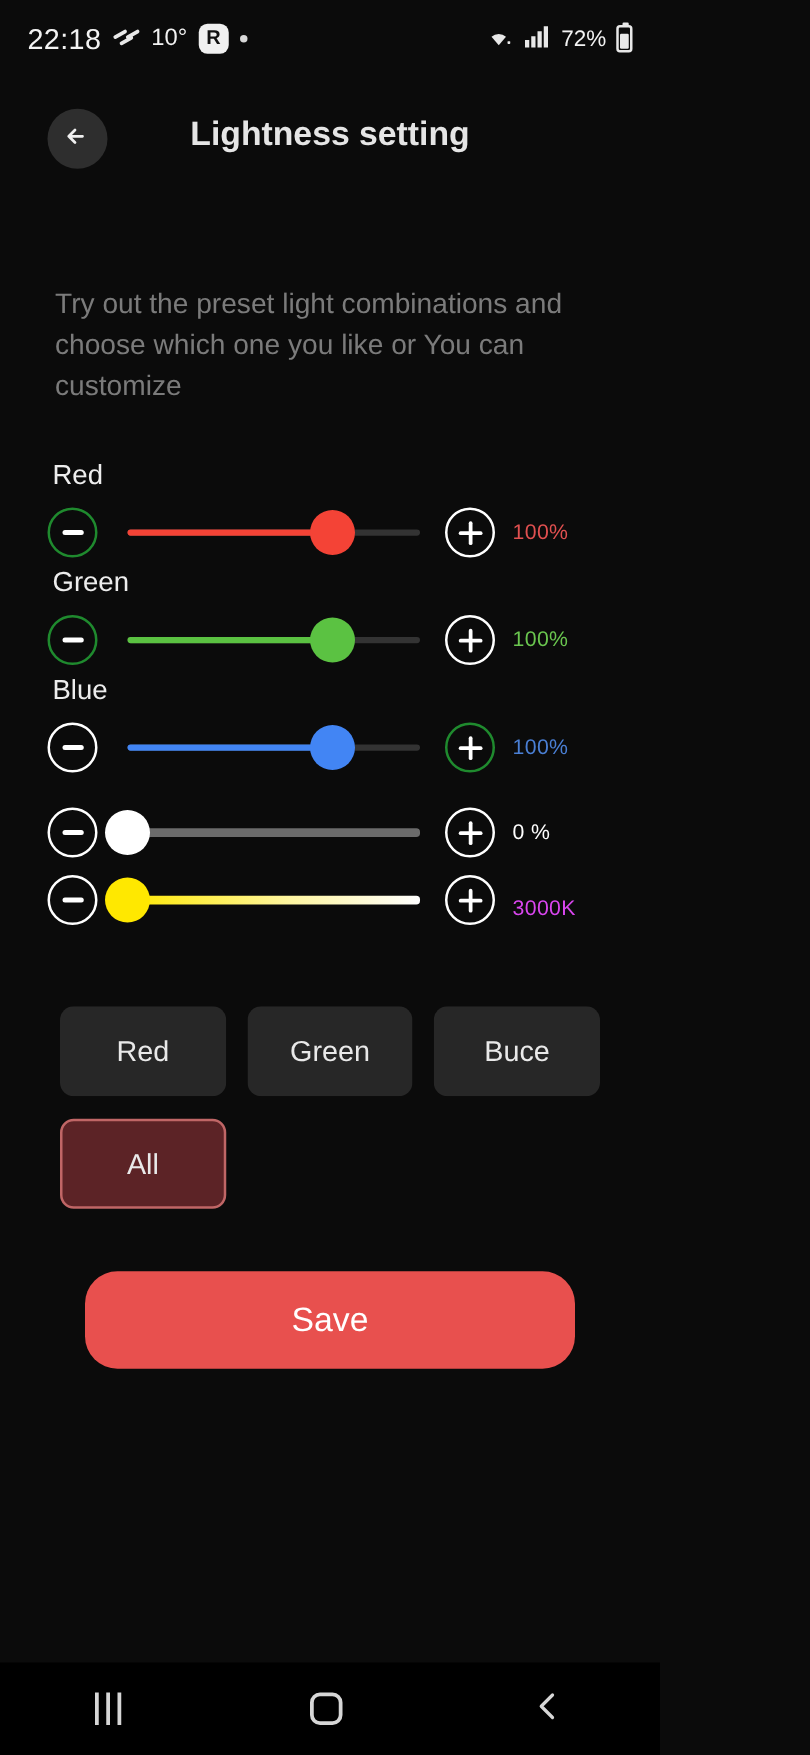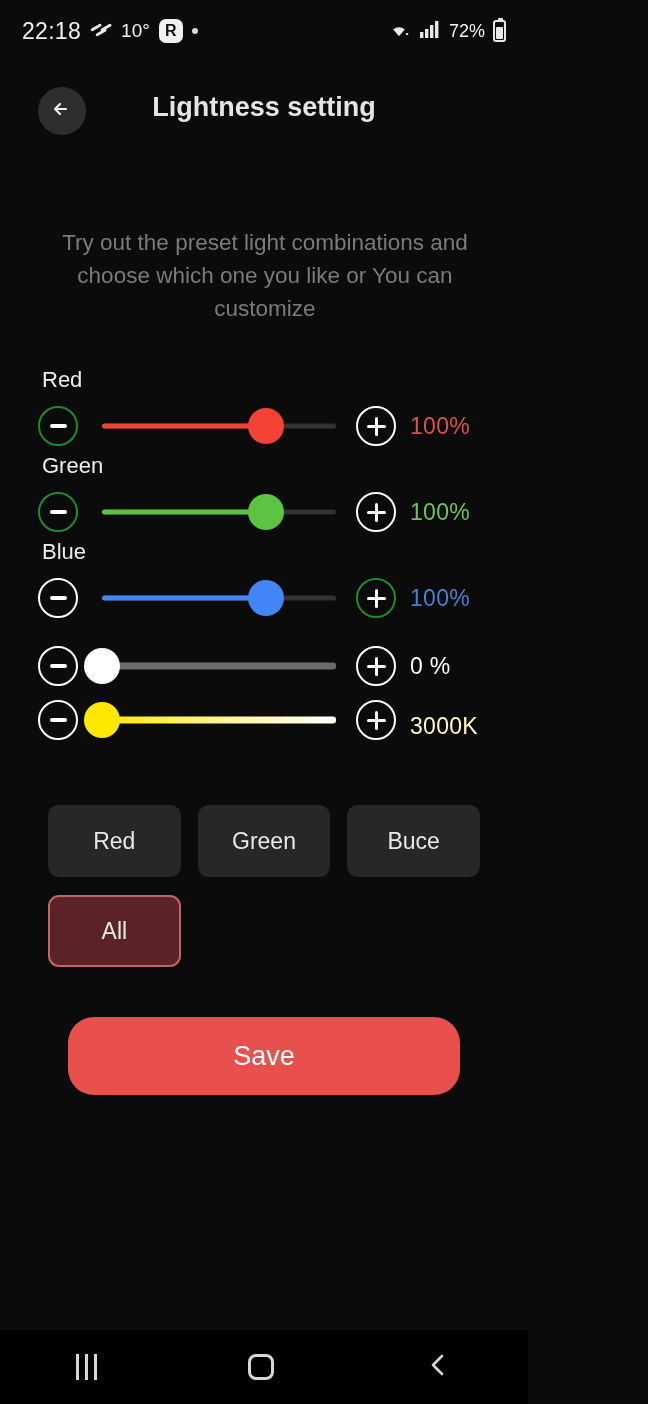--- a/index.html
+++ b/index.html
@@ -56,21 +56,21 @@
     display:flex; align-items:center; justify-content:center;
   }
   .page-title{
     position:absolute; left:0; right:0; top:30px; text-align:center;
     color:#e5e5e5; font-size:27px; font-weight:bold;
   }
 
   
   .desc{
     margin:68px 42px 0 44px; color:#7b7b7b;
-    font-size:22.5px; line-height:33px; max-width:500px;text-align:center;
+    font-size:22.5px; line-height:33px; max-width:500px;
   }
 
   
   .sliders{ margin-top:42px; }
   .row-label{
     color:#ededed; font-size:22px; margin:0 0 6px 42px;
   }
   .slider-row{
     display:flex; align-items:center; height:54px; padding:0 0 0 38px;
   }
@@ -103,21 +103,21 @@
   .track-fill{
     position:absolute; top:50%; left:0; height:5px;
     transform:translateY(-50%); border-radius:3px;
   }
   .thumb{
     position:absolute; top:50%; width:36px; height:36px; border-radius:50%;
     transform:translate(-50%,-50%);
   }
   .val{
     width:118px; flex:0 0 auto; margin-left:14px;
-    font-size:23px; letter-spacing:.3px;
+    font-size:17px; letter-spacing:.3px;
   }
   .plus-slot{ flex:0 0 auto; margin-left:8px; }
 
   .track-wrap.wide{ max-width:365px; }
   .track-bg.thick{ height:7px; background:#6b6b6b; }
   .track-grad{
     position:absolute; top:50%; left:0; right:0; height:7px;
     transform:translateY(-50%); border-radius:3px;
     background:linear-gradient(to right,#ffe800 0%,#fff6a0 55%,#ffffff 100%);
   }
@@ -289,21 +289,21 @@
       </div>
       <div class="track-wrap wide">
         <div class="track-grad"></div>
         <div class="thumb" id="thumb-temp" style="left: 0%; background: rgb(255, 232, 0);"></div>
       </div>
       <div class="plus-slot">
         <div class="circ-btn">
           <span class="plus"></span>
         </div>
       </div>
-      <div class="val" style="color: #fef9c3; margin-top: 13px;">3000K</div>
+      <div class="val" style="color: #d946ef; margin-top: 13px;">3000K</div>
     </div>
   </div>
 
   <div class="presets">
     <div class="preset">Red</div>
     <div class="preset">Green</div>
     <div class="preset">Buce</div>
     <div class="preset selected">All</div>
   </div>
 

